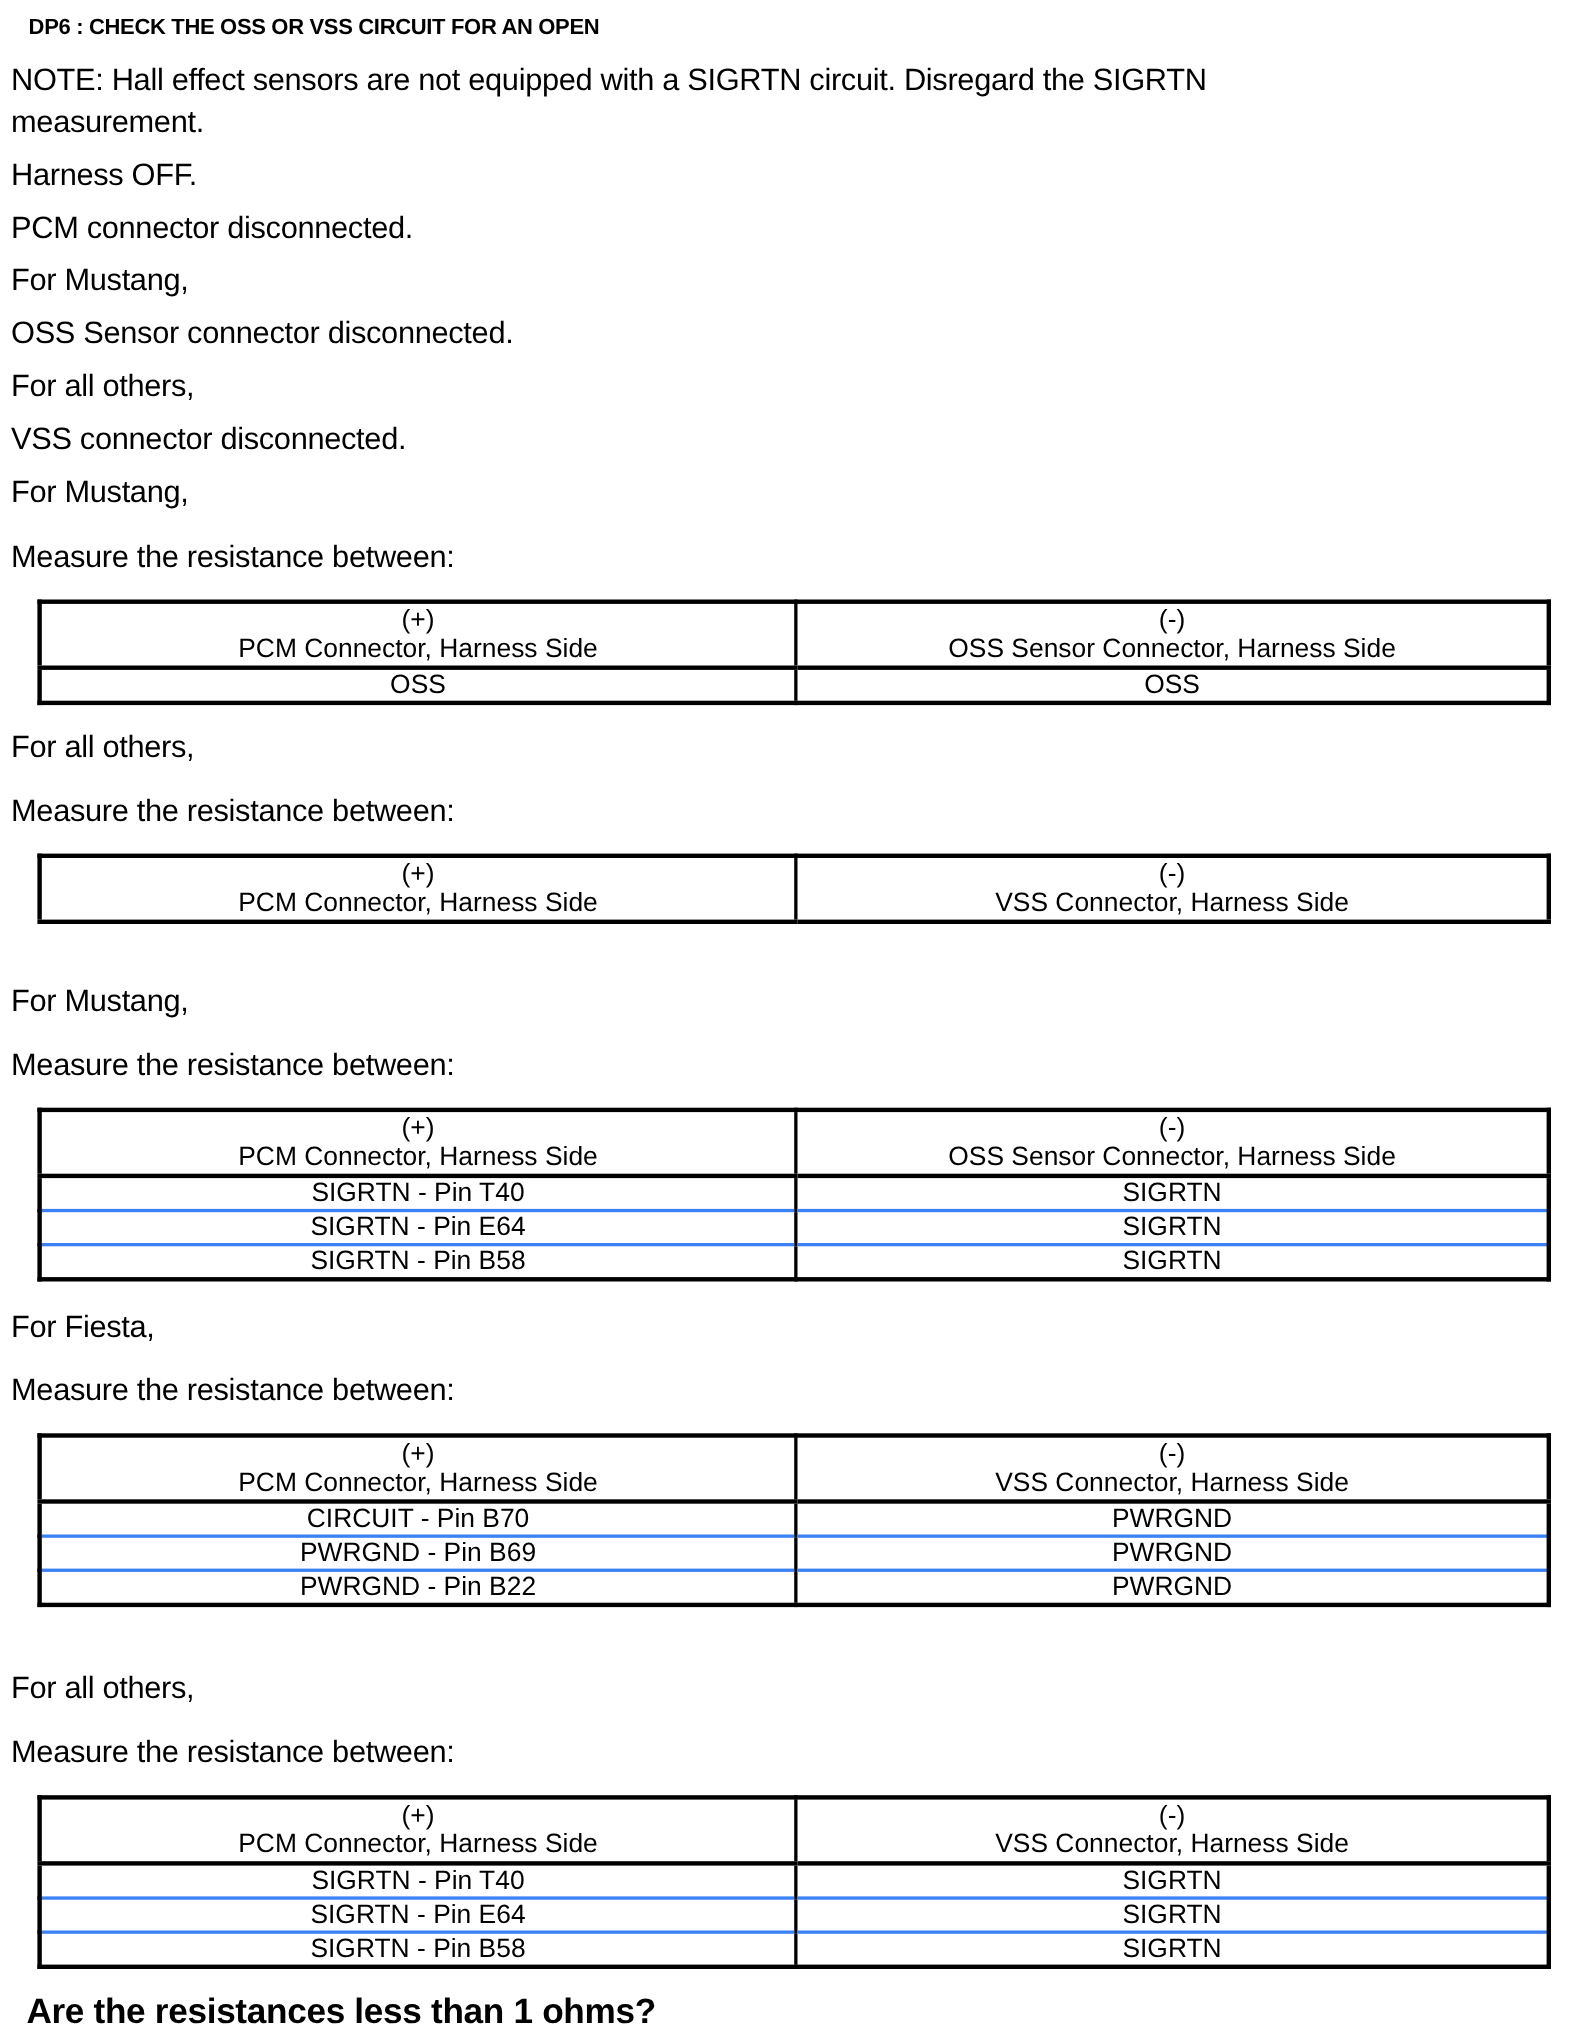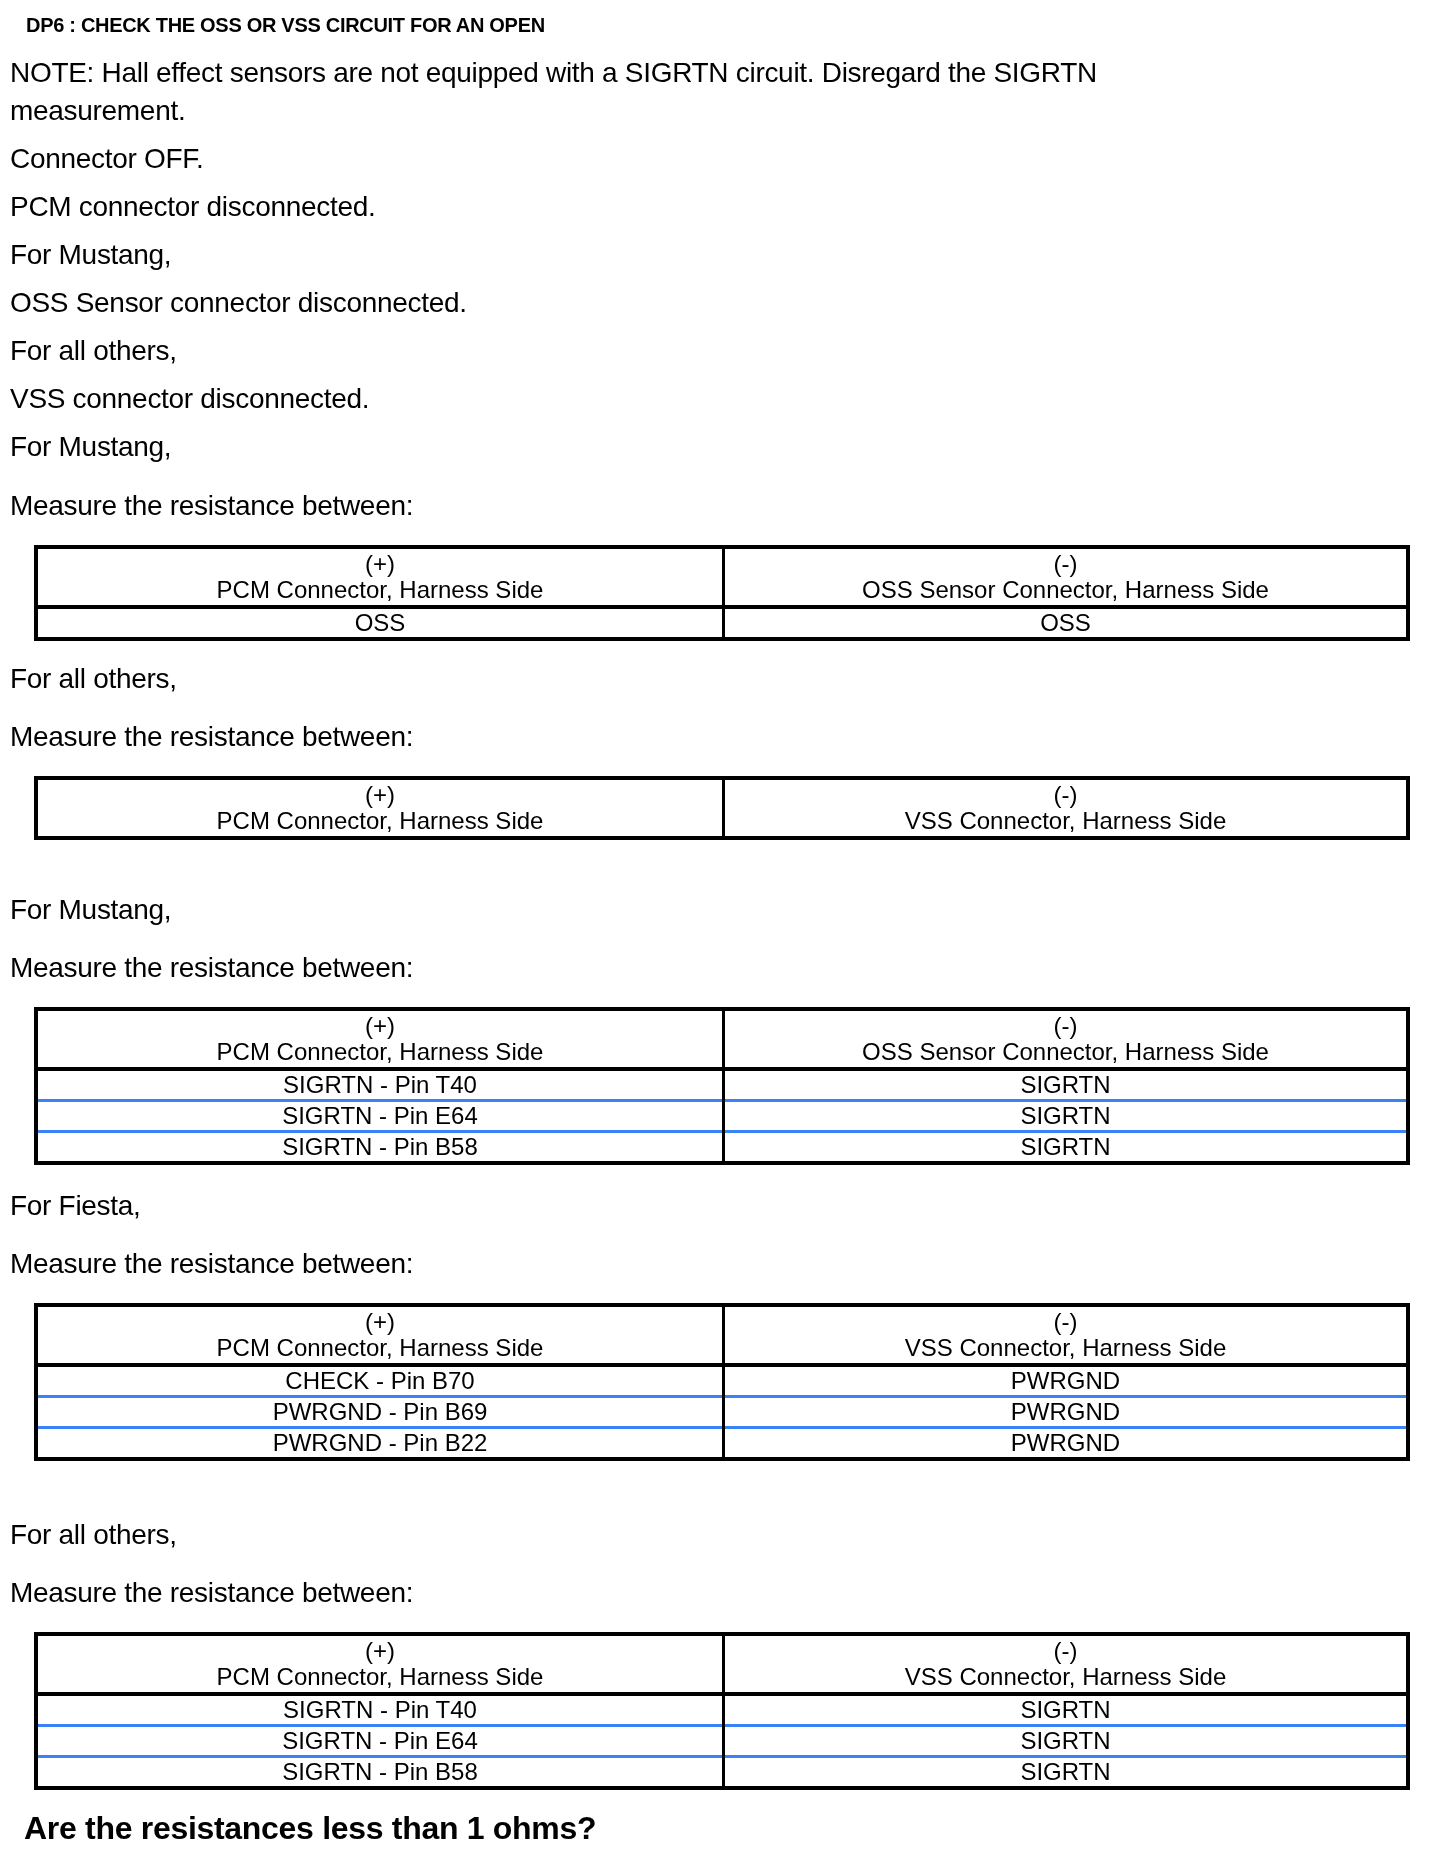--- a/index.html
+++ b/index.html
@@ -13,21 +13,21 @@
   table.meas tr.row td { height: 28px; border-top: 3px solid #3b82f6; }
   table.meas td.c0 { width: 684px; border-right: 3px solid #000; }
 </style>
 </head>
 <body>
 
 <div class="title">DP6 : CHECK THE OSS OR VSS CIRCUIT FOR AN OPEN</div>
 <div class="p" style="top:54px">NOTE: Hall effect sensors are not equipped with a SIGRTN circuit. Disregard the SIGRTN</div>
 <div class="p" style="top:92px">measurement.</div>
 
-<div class="p" style="top:140px">Connector OFF.</div>
+<div class="p" style="top:140px">Harness OFF.</div>
 <div class="p" style="top:188px">PCM connector disconnected.</div>
 <div class="p" style="top:236px">For Mustang,</div>
 <div class="p" style="top:284px">OSS Sensor connector disconnected.</div>
 <div class="p" style="top:332px">For all others,</div>
 <div class="p" style="top:380px">VSS connector disconnected.</div>
 <div class="p" style="top:428px">For Mustang,</div>
 
 <div class="p" style="top:487px">Measure the resistance between:</div>
 <table class="meas" style="top:545px">
   <tbody>
@@ -102,21 +102,21 @@
     <td class="c0">
           <div>(+)</div>
           <div>PCM Connector, Harness Side</div>
         </td>
     <td>
           <div>(-)</div>
           <div>VSS Connector, Harness Side</div>
         </td>
   </tr>
   <tr class="row">
-        <td class="c0">CHECK - Pin B70</td>
+        <td class="c0">CIRCUIT - Pin B70</td>
         <td>PWRGND</td>
       </tr>
   <tr class="row">
         <td class="c0">PWRGND - Pin B69</td>
         <td>PWRGND</td>
       </tr>
   <tr class="row">
         <td class="c0">PWRGND - Pin B22</td>
         <td>PWRGND</td>
       </tr>

